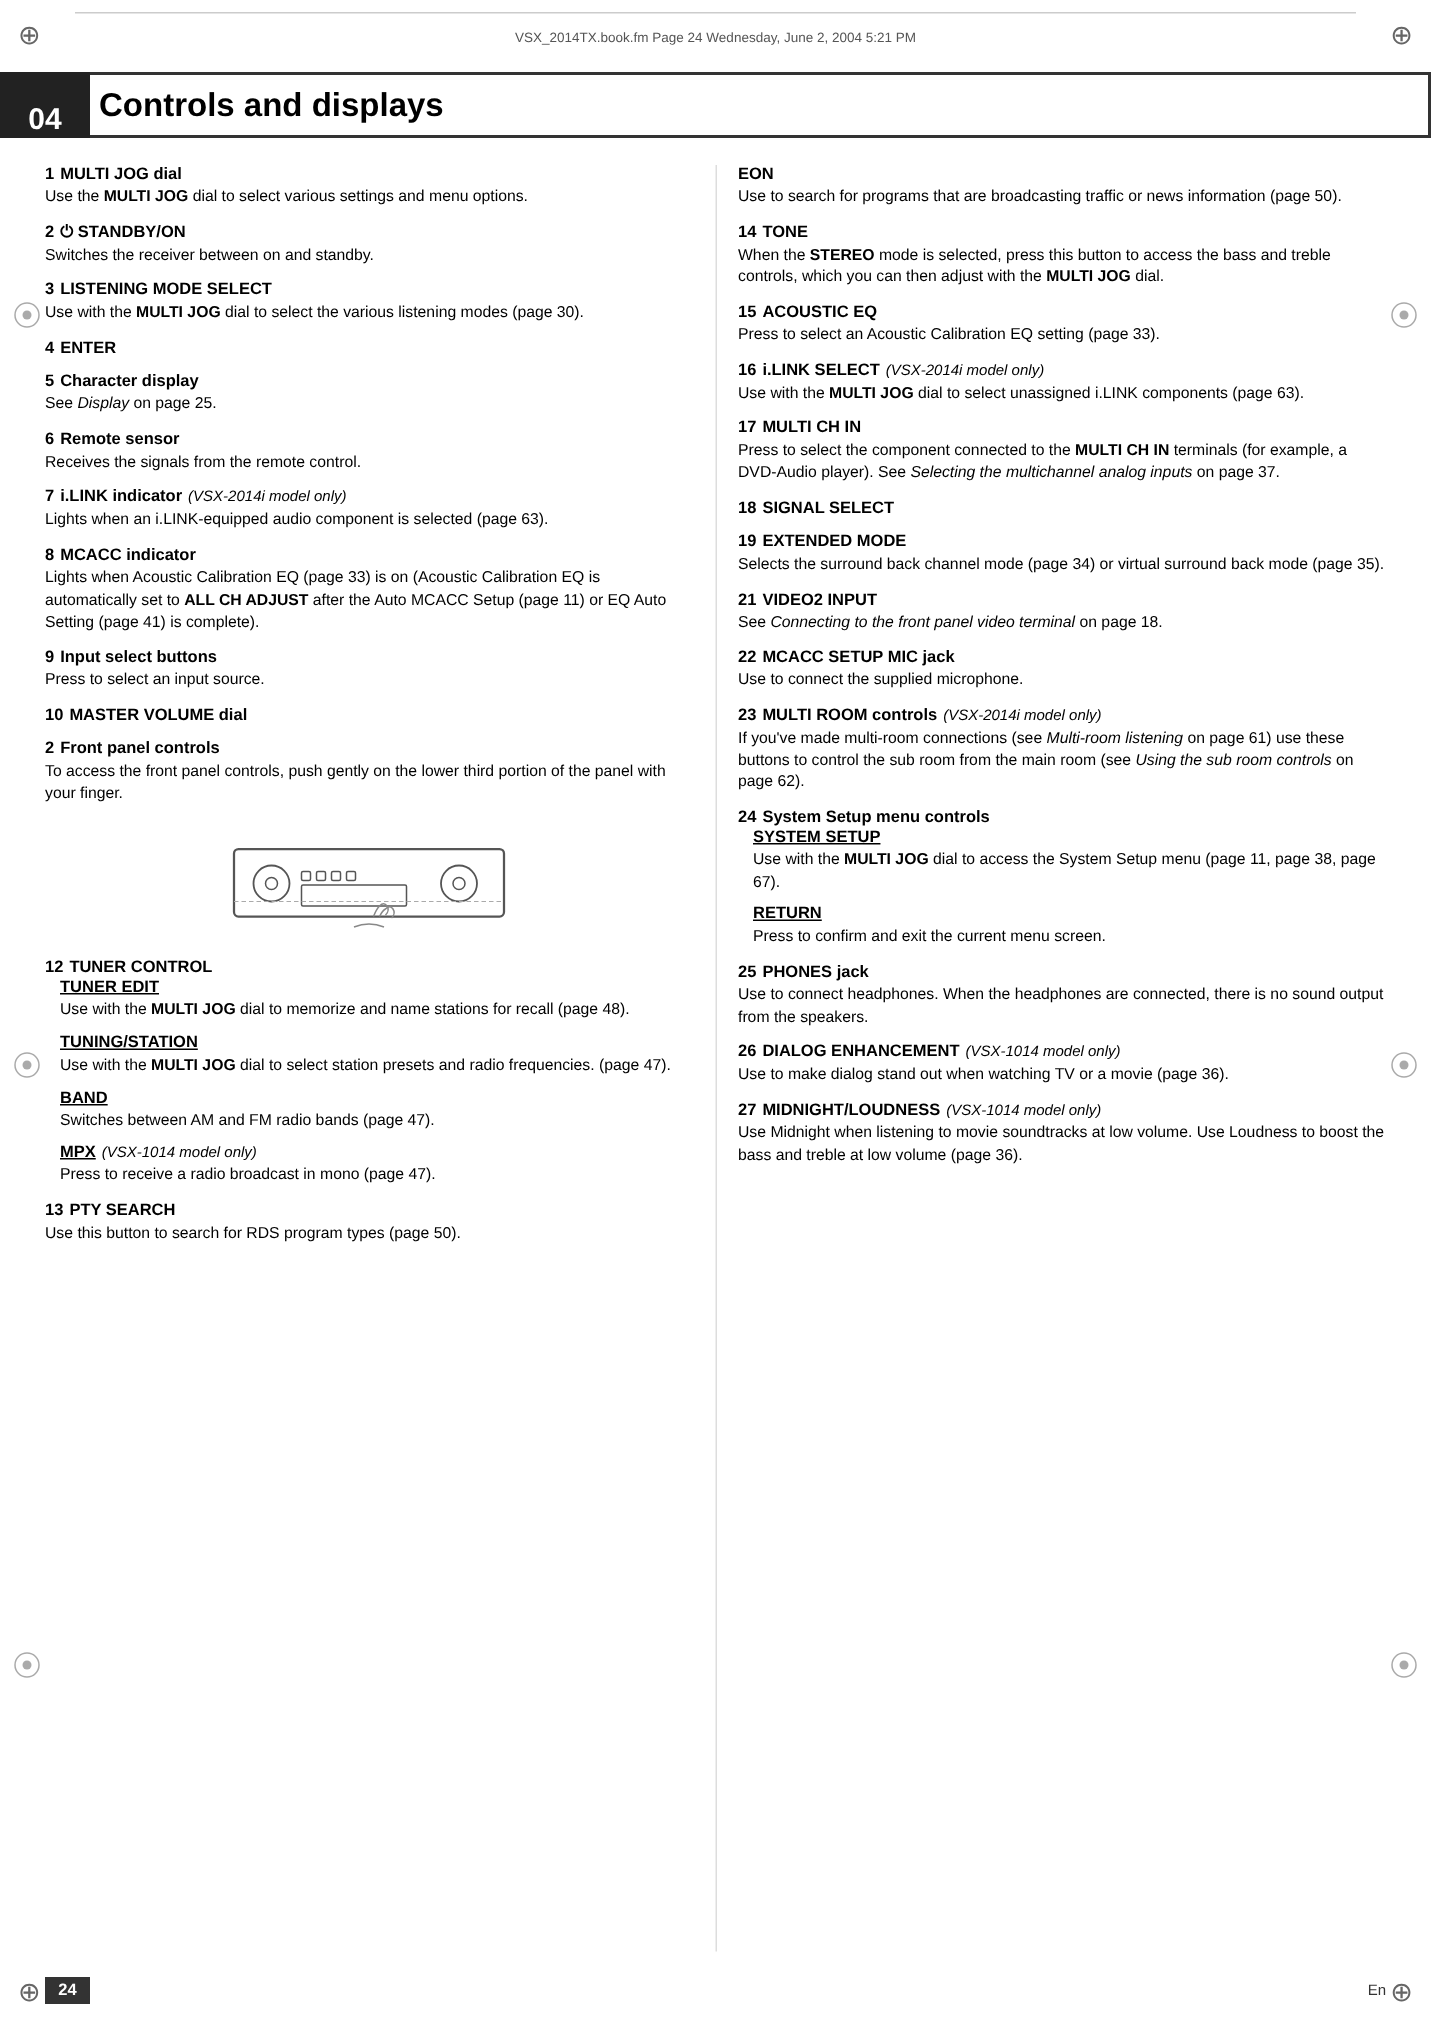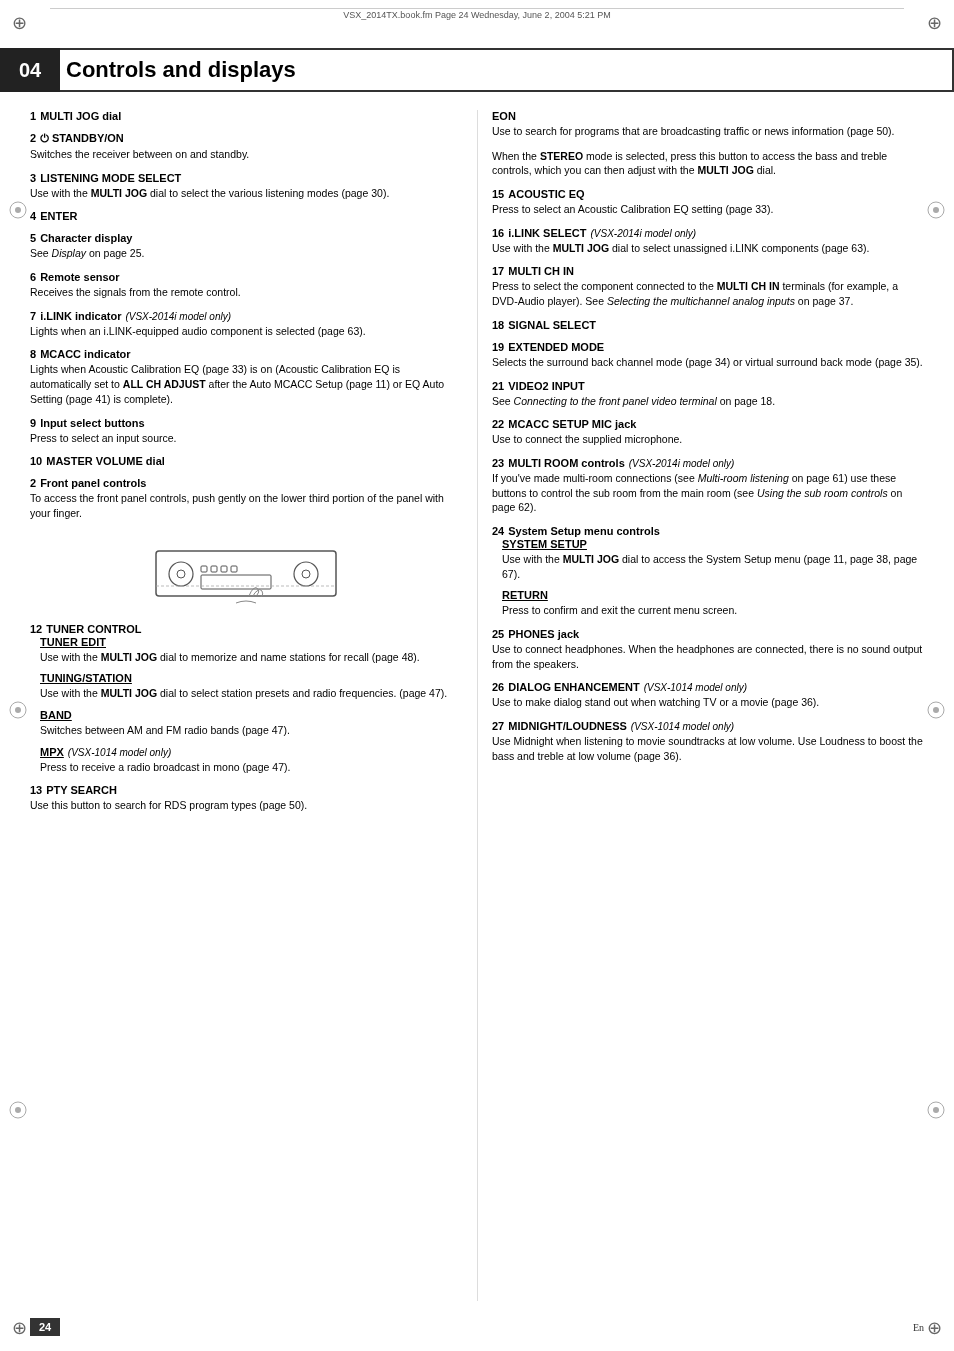--- a/index.html
+++ b/index.html
@@ -17,21 +17,21 @@
     .top-bar {
       position: absolute;
       top: 8px;
       left: 50px;
       right: 50px;
       font-size: 9px;
       color: #555;
       text-align: center;
       font-family: Arial, sans-serif;
       border-top: 1px solid #ccc;
-      padding-top: 1px;
+      padding-top: 11px;
     }
 
     
     .chapter-header {
       position: absolute;
       top: 48px;
       left: 0;
       right: 0;
       height: 44px;
       display: flex;
@@ -39,21 +39,21 @@
     }
     .chapter-number-box {
       background: #222;
       color: #fff;
       font-size: 20px;
       font-weight: bold;
       font-family: Arial, sans-serif;
       width: 60px;
       height: 44px;
       display: flex;
-      align-items: center;
+      align-items: flex-end;
       justify-content: center;
     }
     .chapter-title-box {
       flex: 1;
       border: 2px solid #333;
       border-left: none;
       height: 44px;
       display: flex;
       align-items: center;
       padding-left: 6px;
@@ -143,21 +143,21 @@
       font-weight: bold;
       font-family: Arial, sans-serif;
       width: 30px;
       height: 18px;
       display: flex;
       align-items: center;
       justify-content: center;
     }
     .footer-lang {
       font-size: 10px;
-      font-family: Liberation Serif, serif;
+      font-family: Liberation Sans, sans-serif;
       color: #333;
     }
 
     
     .reg-mark {
       position: absolute;
       font-size: 18px;
       color: #666;
     }
     .reg-tl { top: 12px; left: 12px; }
@@ -240,20 +240,21 @@
 
 <div class="main-content">
 
   <div class="left-col">
 
     <div class="section">
       <div class="heading-line">
         <span class="section-number">1</span>
         <span class="section-title">MULTI JOG dial</span>
       </div>
+      <div class="section-body">Use the <b>MULTI JOG</b> dial to select various settings and menu options.</div>
     </div>
 
     <div class="section">
       <div class="heading-line">
         <span class="section-number">2</span>
         <span class="section-title">⏻ STANDBY/ON</span>
       </div>
       <div class="section-body">Switches the receiver between on and standby.</div>
     </div>
 
@@ -393,20 +394,24 @@
   <div class="right-col">
 
     <div class="section">
       <div class="heading-line">
         <span class="section-title">EON</span>
       </div>
       <div class="section-body">Use to search for programs that are broadcasting traffic or news information (page 50).</div>
     </div>
 
     <div class="section">
+      <div class="heading-line">
+        <span class="section-number">14</span>
+        <span class="section-title">TONE</span>
+      </div>
       <div class="section-body">When the <b>STEREO</b> mode is selected, press this button to access the bass and treble controls, which you can then adjust with the <b>MULTI JOG</b> dial.</div>
     </div>
 
     <div class="section">
       <div class="heading-line">
         <span class="section-number">15</span>
         <span class="section-title">ACOUSTIC EQ</span>
       </div>
       <div class="section-body">Press to select an Acoustic Calibration EQ setting (page 33).</div>
     </div>

